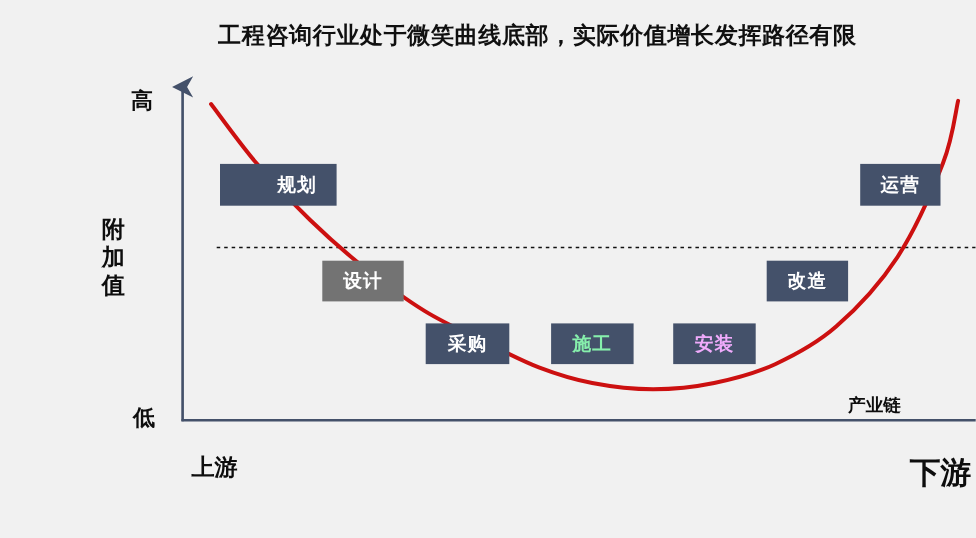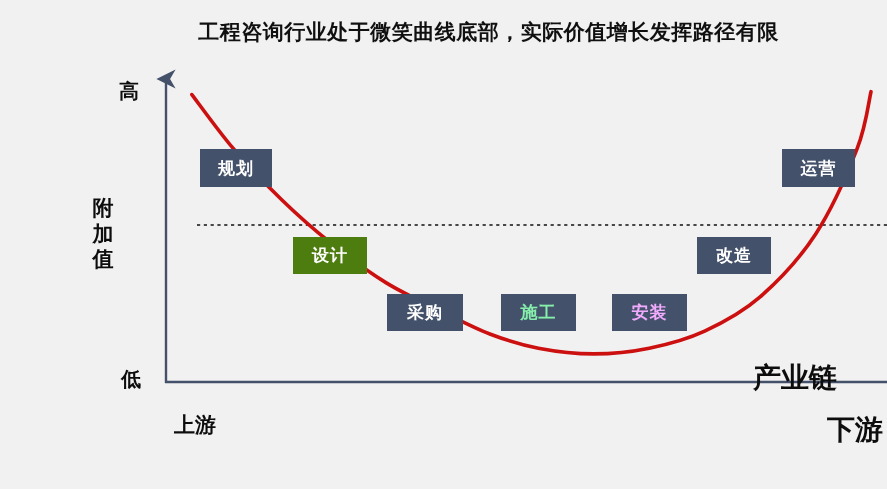--- a/index.html
+++ b/index.html
@@ -55,21 +55,21 @@
   .lbl-low   { left: 76px;  top: 366px; }
   .lbl-value {
     left: 38px;
     top: 196px;
     width: 40px;
     text-align: center;
     line-height: 1.22;
     font-size: 21px;
   }
   .lbl-value span { display: block; }
-  .lbl-chain     { left: 708px; top: 359px; font-size: 28px; }
+  .lbl-chain     { left: 726px; top: 359px; font-size: 16px; }
   .lbl-upstream  { left: 129px; top: 411px; font-size: 21px; font-family: Liberation Serif, serif; }
   .lbl-downstream{ left: 782px; top: 411px; font-size: 28px; }
 
   
   .stage-box {
     position: absolute;
     background: #44516a;
     color: #ffffff;
     font-size: 17px;
     font-weight: bold;
@@ -113,24 +113,24 @@
     <span>附</span>
     <span>加</span>
     <span>值</span>
   </div>
 
   <div class="axis-label lbl-chain">产业链</div>
   <div class="axis-label lbl-upstream">上游</div>
   <div class="axis-label lbl-downstream">下游</div>
 
   <div id="stage-boxes">
-      <div class="stage-box" style="left: 155px; top: 149px; width: 72px; height: 38px; background: rgb(68, 81, 106); color: rgb(255, 255, 255);">
+      <div class="stage-box" style="left: 155px; top: 149px; width: 72px; height: 38px; background: rgb(68, 81, 106); color: rgb(255, 255, 255); padding-left: 34px;">
         <span>规划</span>
       </div>
-      <div class="stage-box" style="left: 248px; top: 237px; width: 74px; height: 37px; background: #4d7c0f; color: rgb(255, 255, 255);">
+      <div class="stage-box" style="left: 248px; top: 237px; width: 74px; height: 37px; background: #737373; color: rgb(255, 255, 255);">
         <span>设计</span>
       </div>
       <div class="stage-box" style="left: 342px; top: 294px; width: 76px; height: 37px; background: rgb(68, 81, 106); color: rgb(255, 255, 255);">
         <span>采购</span>
       </div>
       <div class="stage-box" style="left: 456px; top: 294px; width: 75px; height: 37px; background: rgb(68, 81, 106); color: #86efac;">
         <span>施工</span>
       </div>
       <div class="stage-box" style="left: 567px; top: 294px; width: 75px; height: 37px; background: rgb(68, 81, 106); color: #f0abfc;">
         <span>安装</span>

